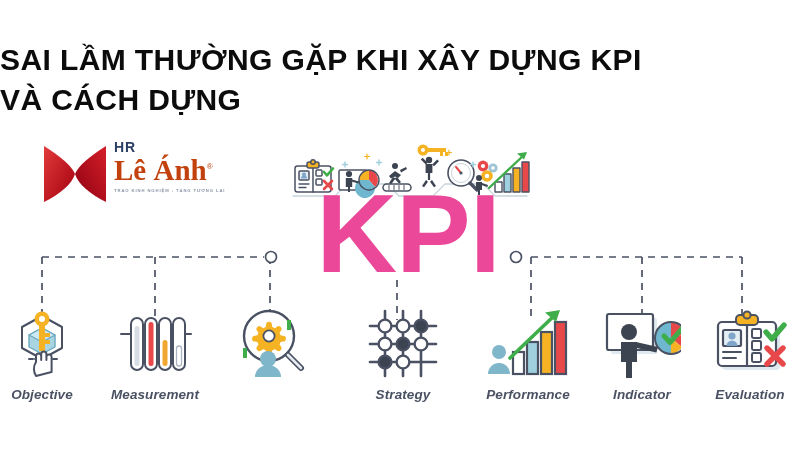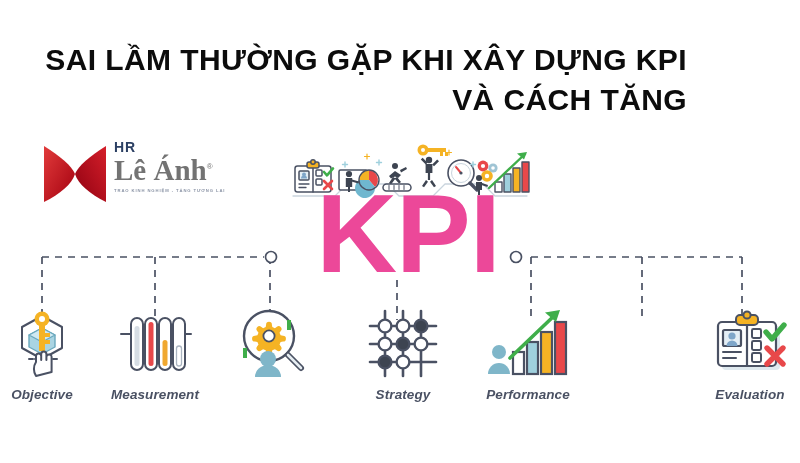--- a/index.html
+++ b/index.html
@@ -8,21 +8,21 @@
     background:#ffffff;
     font-family:"Liberation Sans","DejaVu Sans",sans-serif;
     overflow:hidden;
     position:relative;
   }
   #stage{position:relative;width:800px;height:463px;overflow:hidden;background:#fff;}
 
   
   .title-block{
     position:absolute;left:0;top:40px;width:687px;
-    text-align:right;
+    text-align:left;
   }
   .title-line{
     font-size:30px;
     font-weight:bold;
     letter-spacing:0.4px;
     color:#0c0c0c;
     line-height:1.33;
     font-family:"Liberation Sans","DejaVu Sans",sans-serif;
   }
 
@@ -30,21 +30,21 @@
   .logo{
     position:absolute;left:42px;top:140px;width:200px;height:72px;
   }
   .logo-mark{position:absolute;left:0;top:4px;width:66px;height:60px;}
   .logo-text{position:absolute;left:72px;top:0px;width:130px;}
   .logo-hr{
     font-size:14px;font-weight:bold;letter-spacing:1px;color:#2b3f63;
     line-height:1;margin-bottom:1px;
   }
   .logo-name{
-    font-size:29px;font-weight:bold;color:#737373;line-height:1.05;
+    font-size:29px;font-weight:bold;color:#c2410c;line-height:1.05;
     font-family:"Liberation Serif","DejaVu Serif",serif;
     position:relative;white-space:nowrap;
   }
   .logo-reg{
     font-size:8px;vertical-align:super;font-weight:normal;
     font-family:"Liberation Sans",sans-serif;
   }
   .logo-tag{
     font-size:4.2px;letter-spacing:0.9px;color:#8b94a6;
     margin-top:3px;white-space:nowrap;font-weight:bold;
@@ -79,21 +79,21 @@
     letter-spacing:0.1px;white-space:nowrap;
   }
 </style>
 </head>
 <body>
 
 <div id="stage">
 
   <div class="title-block">
     <div class="title-line">SAI LẦM THƯỜNG GẶP KHI XÂY DỰNG KPI</div>
-    <div class="title-line">VÀ CÁCH TĂNG</div>
+    <div class="title-line">VÀ CÁCH DỰNG</div>
   </div>
 
   <div class="logo">
     <div class="logo-mark">
       <svg width="66" height="60" viewBox="0 0 66 60">
         <defs>
           <linearGradient id="lgA" x1="0" y1="0" x2="1" y2="1">
             <stop offset="0%" stop-color="#e23b3b"></stop>
               <stop offset="100%" stop-color="#a3000f"></stop>
           </linearGradient>
@@ -360,20 +360,43 @@
             <rect x="53" y="30" width="11" height="42" fill="#f5b324"></rect>
             <rect x="67" y="20" width="11" height="52" fill="#e8484a"></rect>
           </g>
           <path d="M22,56 L68,12" stroke="#3fae4a" stroke-width="3.6" fill="none" stroke-linecap="round"></path>
           <path d="M72,8 l-15,2.4 l11,9.6 z" fill="#3fae4a"></path>
         </svg>
       </div>
       <div class="icon-label">Performance</div>
     </div>
 
+    <div class="icon-cell" style="left:586px;">
+      <div class="icon-art">
+        <svg width="78" height="74" viewBox="0 0 78 74">
+          <rect x="8" y="14" width="46" height="36" rx="2" fill="#dfe9ef"></rect>
+          <rect x="4" y="10" width="46" height="36" rx="2" fill="#fff" stroke="#4a5163" stroke-width="2.2"></rect>
+          <g stroke="none">
+            <path d="M52,34 a16,16 0 0 1 16,-16 l0,16 z" fill="#6fb7cf"></path>
+            <path d="M68,18 a16,16 0 0 1 14,12 l-14,4 z" fill="#e8484a"></path>
+            <path d="M68,34 l14,-4 a16,16 0 0 1 -3,13 z" fill="#e8484a"></path>
+            <path d="M68,34 l11,9 a16,16 0 0 1 -11,7 l0,-16 z" fill="#f5b324"></path>
+            <path d="M68,34 l0,16 a16,16 0 0 1 -16,-16 z" fill="#6fb7cf"></path>
+          </g>
+          <circle cx="68" cy="34" r="16" fill="none" stroke="#4a5163" stroke-width="2"></circle>
+          <path d="M61,32 l6,6.5 l13,-15" stroke="#3fae4a" stroke-width="5" fill="none" stroke-linecap="round" stroke-linejoin="round"></path>
+          <g fill="#3d4451" stroke="none">
+            <circle cx="26" cy="28" r="8"></circle>
+            <path d="M18,38 h16 v20 h-5 v16 h-6 v-16 h-5 z"></path>
+            <path d="M33,38 l22,5 l-1.6,5.6 l-22,-5 z"></path>
+          </g>
+        </svg>
+      </div>
+      <div class="icon-label">Indicator</div>
+    </div>
 
     <div class="icon-cell" style="left:694px;">
       <div class="icon-art">
         <svg width="80" height="74" viewBox="0 0 80 74">
           <rect x="12" y="22" width="58" height="44" rx="4" fill="#dfe9ef"></rect>
           <g stroke="#4a5163" stroke-width="2.2" fill="#fff" stroke-linejoin="round">
             <rect x="8" y="18" width="58" height="44" rx="4"></rect>
             <line x1="37" y1="18" x2="37" y2="62"></line>
             <rect x="13" y="26" width="18" height="16" rx="1.5" fill="#e4eef5"></rect>
           </g>

